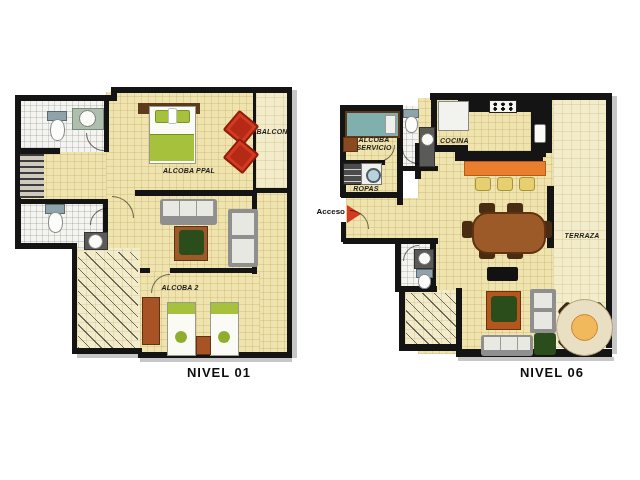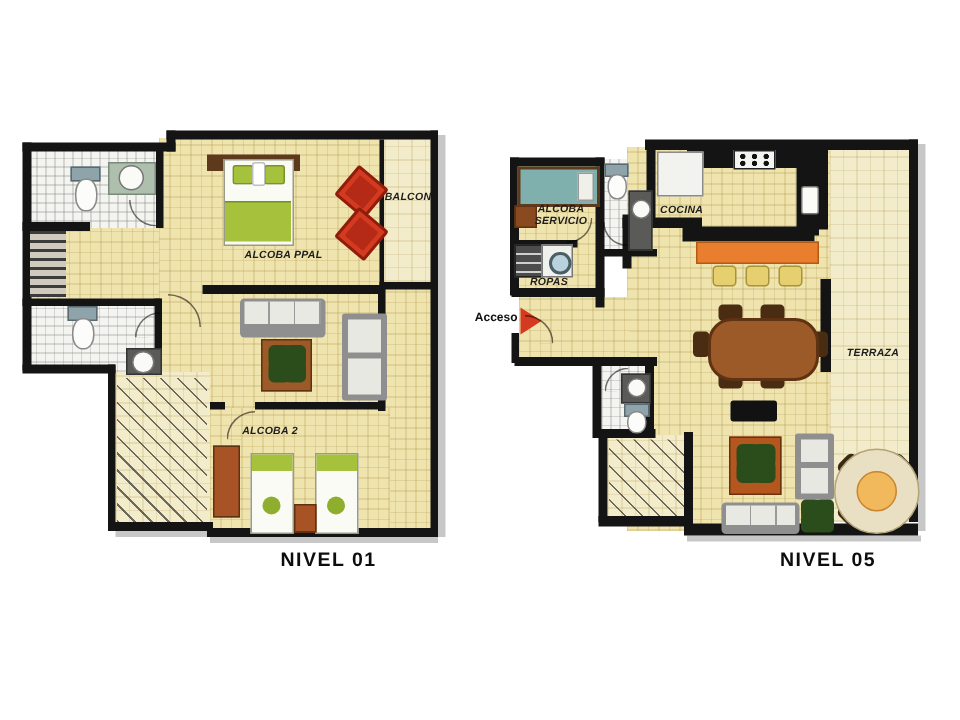--- a/index.html
+++ b/index.html
@@ -283,16 +283,16 @@
     <div class="terr-chair" style="left:560px;top:334px;width:15px;height:15px;"></div>
     <div class="terr-chair" style="left:591px;top:334px;width:15px;height:15px;"></div>
     <div class="round-table" style="left:556px;top:299px;width:55px;height:55px;"></div>
     <div class="round-top" style="left:571px;top:314px;width:25px;height:25px;"></div>
 
     <div class="lbl" style="left:352px;top:136px;width:44px;">ALCOBA SERVICIO</div>
     <div class="lbl" style="left:348px;top:185px;width:36px;">ROPAS</div>
     <div class="lbl lbl-left" style="left:440px;top:137px;width:40px;">COCINA</div>
     <div class="lbl" style="left:560px;top:232px;width:44px;">TERRAZA</div>
     <div class="lbl-access" style="left:310px;top:207px;width:35px;">Acceso</div>
-    <div class="lbl-big" style="left:492px;top:365px;width:120px;">NIVEL 05</div>
+    <div class="lbl-big" style="left:492px;top:365px;width:120px;">NIVEL 06</div>
   </div>
 
 </div>
 
 </body></html>

